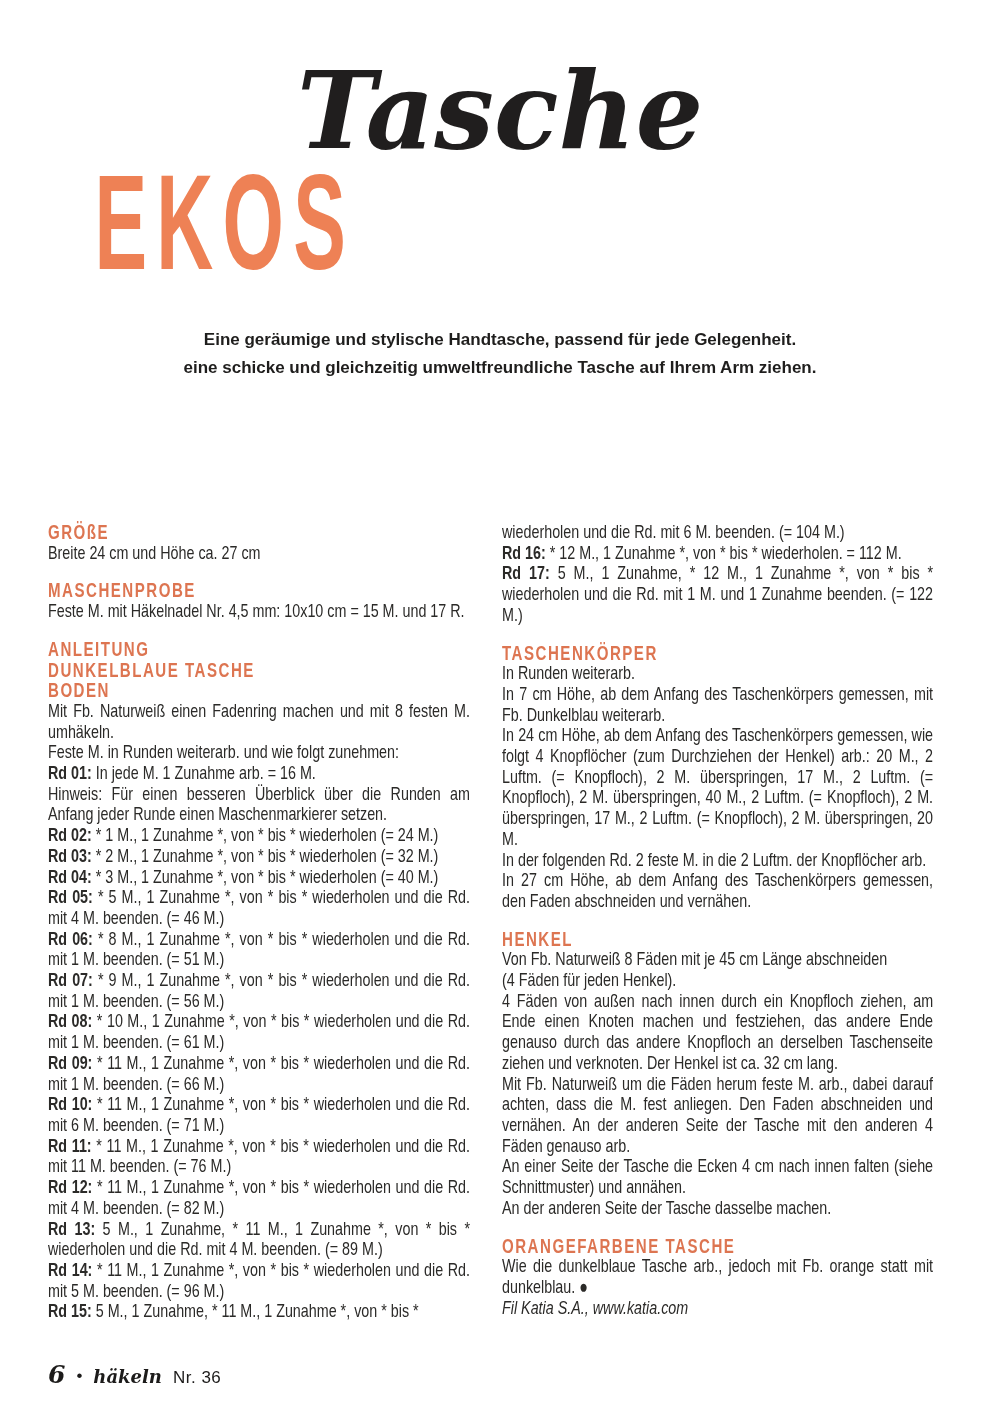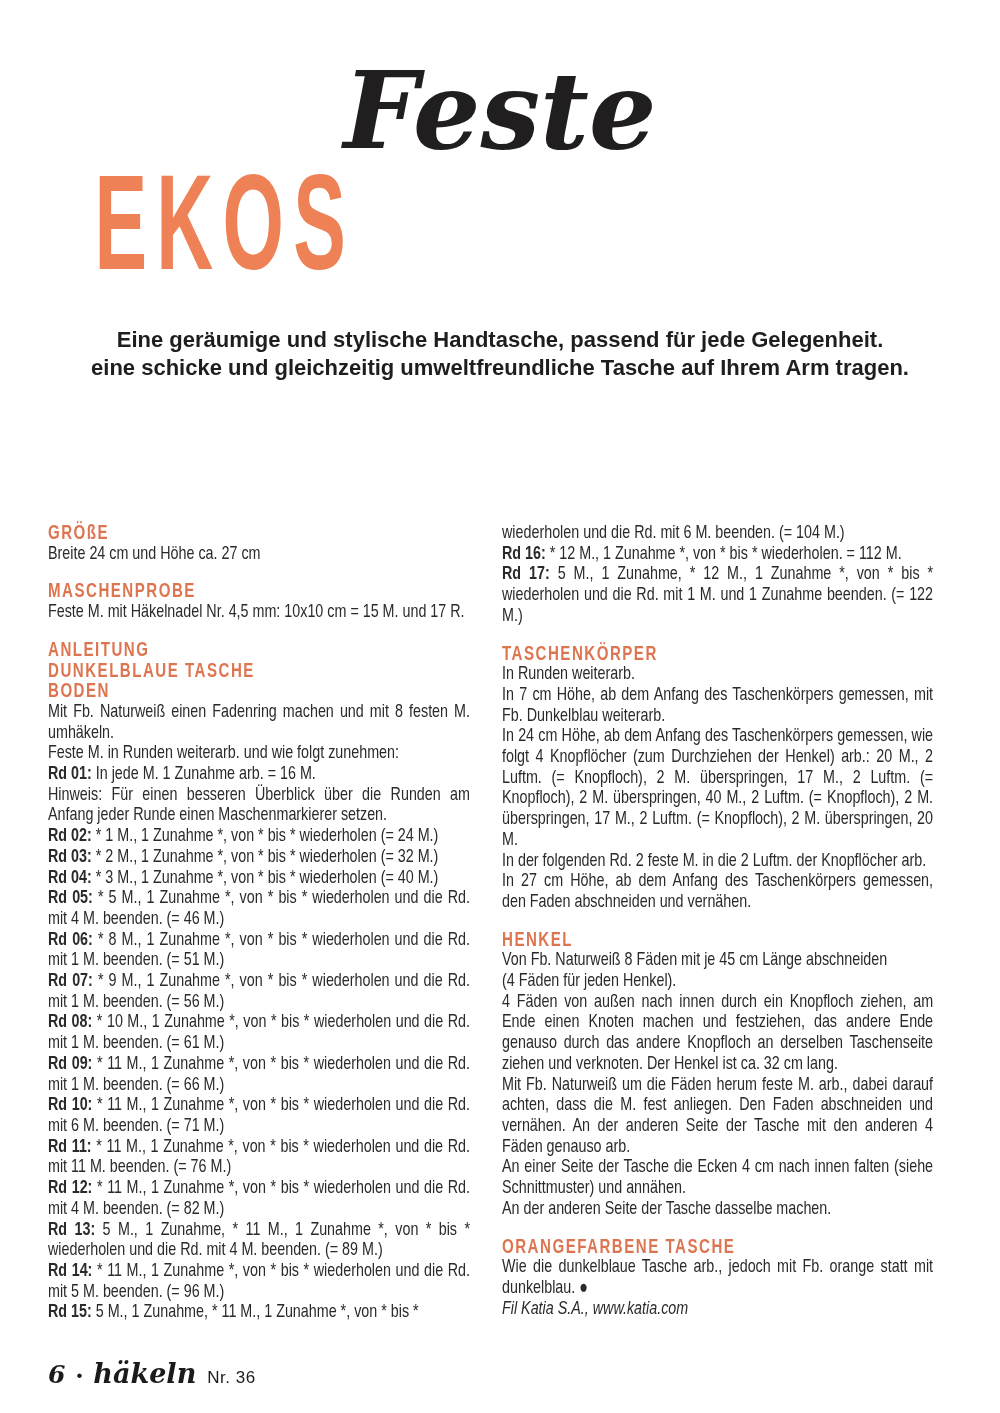--- a/index.html
+++ b/index.html
@@ -34,21 +34,21 @@
     color: var(--title-orange, #ee8155);
     transform: scaleX(0.58);
     transform-origin: center top;
     white-space: nowrap;
   }
   
   .intro {
     margin-top: 44px;
     text-align: center;
     font-weight: 700;
-    font-size: 22px;
+    font-size: 17px;
     line-height: 28.5px;
     color: #1f1e1d;
   }
   .intro div { white-space: nowrap; }
   
   .col {
     position: absolute;
     top: 522px;
     transform: scaleX(0.7536);
     transform-origin: 0 0;
@@ -83,37 +83,37 @@
     font-family: "DejaVu Serif", serif;
     font-style: italic;
     font-weight: 700;
     font-size: 25px;
   }
   .footer .dot { font-size: 17px; position: relative; top: -2px; }
   .footer .mag {
     font-family: "DejaVu Serif", serif;
     font-style: italic;
     font-weight: 700;
-    font-size: 27px;
+    font-size: 18px;
   }
   .footer .issue { font-size: 17px; letter-spacing: 0.5px; margin-top: 24px; }
 </style>
 </head>
 <body>
 
 <div class="page" style="color: rgb(43, 42, 40);">
 
-  <div class="title-script">Feste</div>
+  <div class="title-script">Tasche</div>
   <div class="title-name">
     <span class="stretch">EKOS</span>
   </div>
 
   <div class="intro">
     <div>Eine geräumige und stylische Handtasche, passend für jede Gelegenheit.</div>
-    <div>eine schicke und gleichzeitig umweltfreundliche Tasche auf Ihrem Arm tragen.</div>
+    <div>eine schicke und gleichzeitig umweltfreundliche Tasche auf Ihrem Arm ziehen.</div>
   </div>
 
   <div class="col col-left" id="col-left">
       <h3>
         <div>GRÖßE</div>
       </h3>
       <p class=""><span>Breite 24 cm und Höhe ca. 27 cm</span></p>
       <h3>
         <div>MASCHENPROBE</div>
       </h3>

